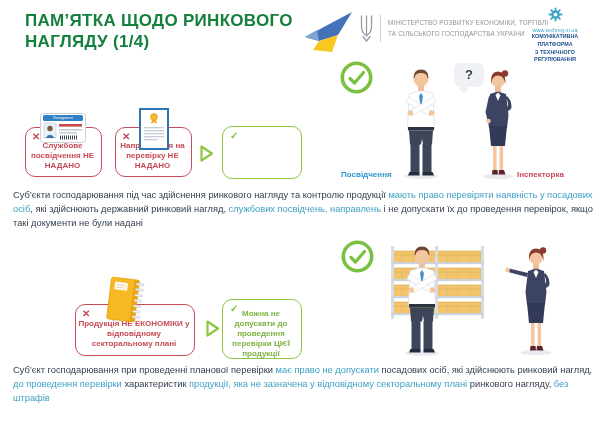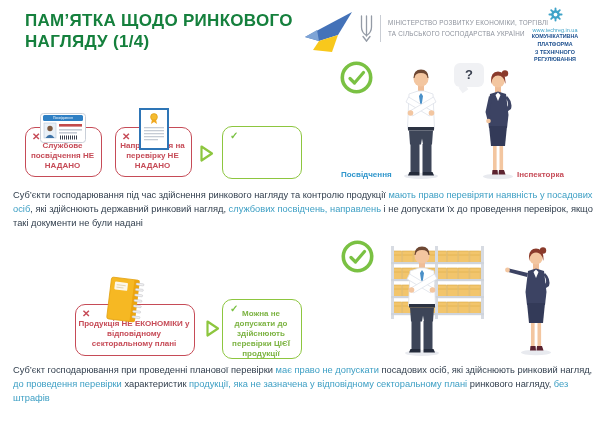--- a/index.html
+++ b/index.html
@@ -202,21 +202,21 @@
     <span class="x-mark">✕</span>
     <div class="txt" style="bottom:6px">Продукція НЕ ЕКОНОМІКИ у відповідному секторальному плані</div>
   </div>
 
   <svg class="abs" style="left:205px;top:319px" width="15" height="19" viewBox="0 0 15 19">
     <path d="M2.5,2.5 L13,9.5 L2.5,16.5 Z" fill="#fff" stroke="#8dc63f" stroke-width="2.2" stroke-linejoin="round"></path>
   </svg>
 
   <div class="abs card-green" style="left:222px;top:299px;width:80px;height:60px">
     <span class="v-mark">✓</span>
-    <div class="txt" style="top:9px">Можна не допускати до здійснюють перевірки ЦІЄЇ продукції</div>
+    <div class="txt" style="top:9px">Можна не допускати до проведення перевірки ЦІЄЇ продукції</div>
   </div>
 
   <svg class="abs" style="left:341px;top:240px" width="33" height="33" viewBox="0 0 33 33">
     <circle cx="16.5" cy="16.5" r="14.2" fill="#fff" stroke="#7ac143" stroke-width="3.6"></circle>
     <path d="M10,17.5 L14.5,22 L23.5,11.5" fill="none" stroke="#7ac143" stroke-width="3.2" stroke-linecap="round" stroke-linejoin="round"></path>
   </svg>
 
   <svg class="abs" style="left:391px;top:246px" width="93" height="75" viewBox="0 0 93 75">
     <defs>
       <pattern id="boxp" width="11.2" height="17" patternUnits="userSpaceOnUse">

